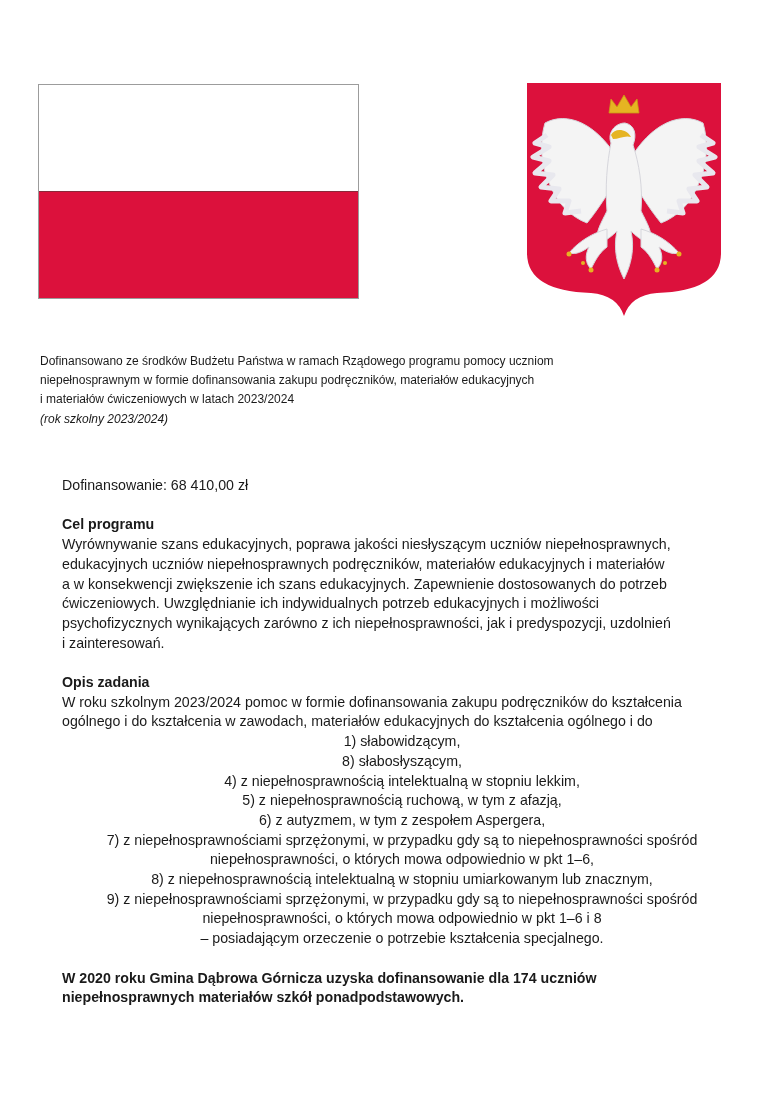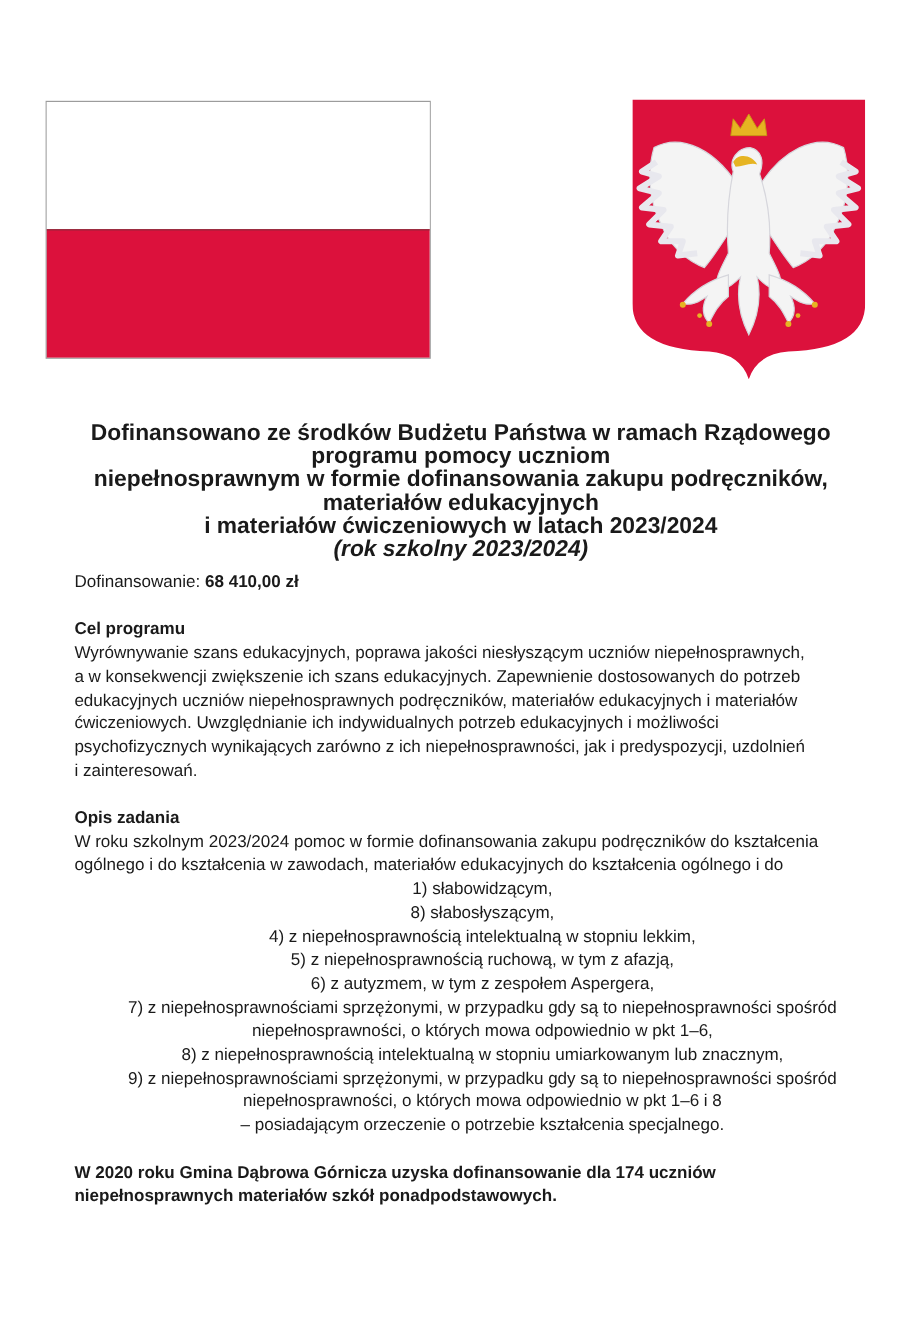--- a/index.html
+++ b/index.html
@@ -11,30 +11,30 @@
   .flag {
     position: absolute; left: 38px; top: 84px; width: 321px; height: 215px;
     box-sizing: border-box; border: 1px solid #9c9c9c;
     background: #ffffff;
   }
   .flag .white { position: absolute; left: 0; top: 0; width: 100%; height: 106px; background: #ffffff; }
   .flag .red { position: absolute; left: 0; top: 106px; width: 100%; bottom: 0; background: #dc113c; border-top: 1px solid #8a2a3a; }
   .emblem { position: absolute; left: 527px; top: 83px; width: 194px; height: 233px; }
   .title-block {
     position: absolute; left: 40px; top: 352px; width: 688px;
-    text-align: center; font-weight: bold; font-size: 19px; line-height: 19.2px;
+    text-align: left; font-weight: normal; font-size: 12px; line-height: 19.2px;
   }
   .title-block .sub { font-style: italic; }
   .content {
     position: absolute; left: 62px; top: 476px; width: 680px;
     font-size: 14.2px; line-height: 19.7px;
   }
   .content p { margin: 0; }
   .funding { margin-bottom: 19.7px !important; }
-  .funding b { font-weight: bold; }
+  .funding b { font-weight: normal; }
   .section-heading { font-weight: bold; }
   .section { margin-bottom: 19.7px; }
   .list { margin: 0; padding: 0; list-style: none; text-align: center; }
   .list li { margin: 0; }
   .closing { font-weight: bold; }
 </style>
 </head>
 <body>
 
 <div class="flag">
@@ -78,22 +78,22 @@
   <div>i materiałów ćwiczeniowych w latach 2023/2024</div>
   <div class="sub">(rok szkolny 2023/2024)</div>
 </div>
 
 <div class="content">
   <p class="funding"><span>Dofinansowanie: </span><b>68 410,00 zł</b></p>
 
   <div class="section">
     <p class="section-heading">Cel programu</p>
     <p>Wyrównywanie szans edukacyjnych, poprawa jakości niesłyszącym uczniów niepełnosprawnych,</p>
+    <p>edukacyjnych uczniów niepełnosprawnych podręczników, materiałów edukacyjnych i materiałów</p>
     <p>a w konsekwencji zwiększenie ich szans edukacyjnych. Zapewnienie dostosowanych do potrzeb</p>
-    <p>edukacyjnych uczniów niepełnosprawnych podręczników, materiałów edukacyjnych i materiałów</p>
     <p>ćwiczeniowych. Uwzględnianie ich indywidualnych potrzeb edukacyjnych i możliwości</p>
     <p>psychofizycznych wynikających zarówno z ich niepełnosprawności, jak i predyspozycji, uzdolnień</p>
     <p>i zainteresowań.</p>
   </div>
 
   <div class="section">
     <p class="section-heading">Opis zadania</p>
     <p>W roku szkolnym 2023/2024 pomoc w formie dofinansowania zakupu podręczników do kształcenia</p>
     <p>ogólnego i do kształcenia w zawodach, materiałów edukacyjnych do kształcenia ogólnego i do</p>
     <ul class="list">

